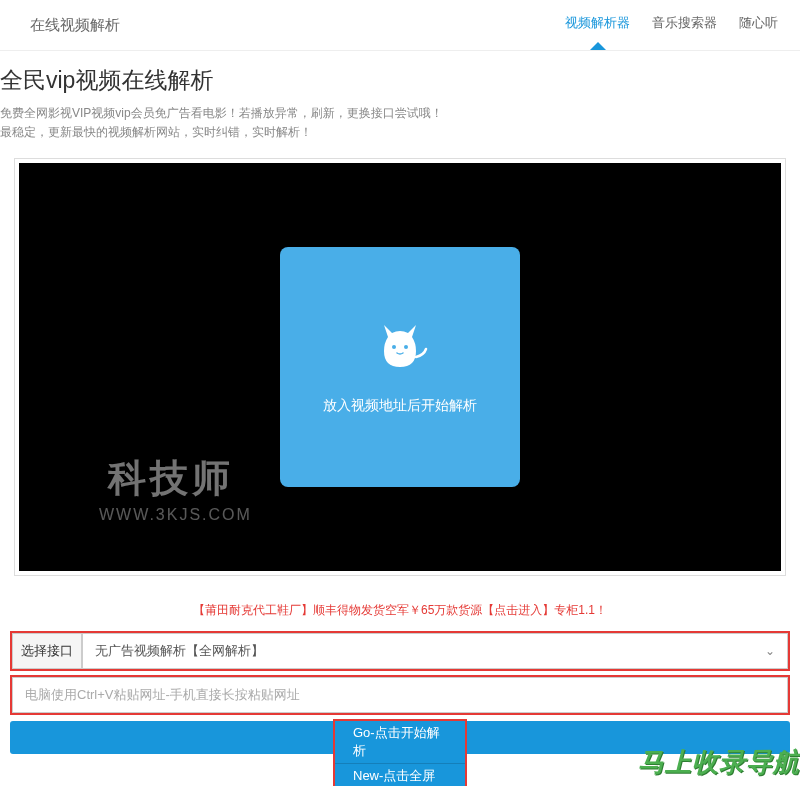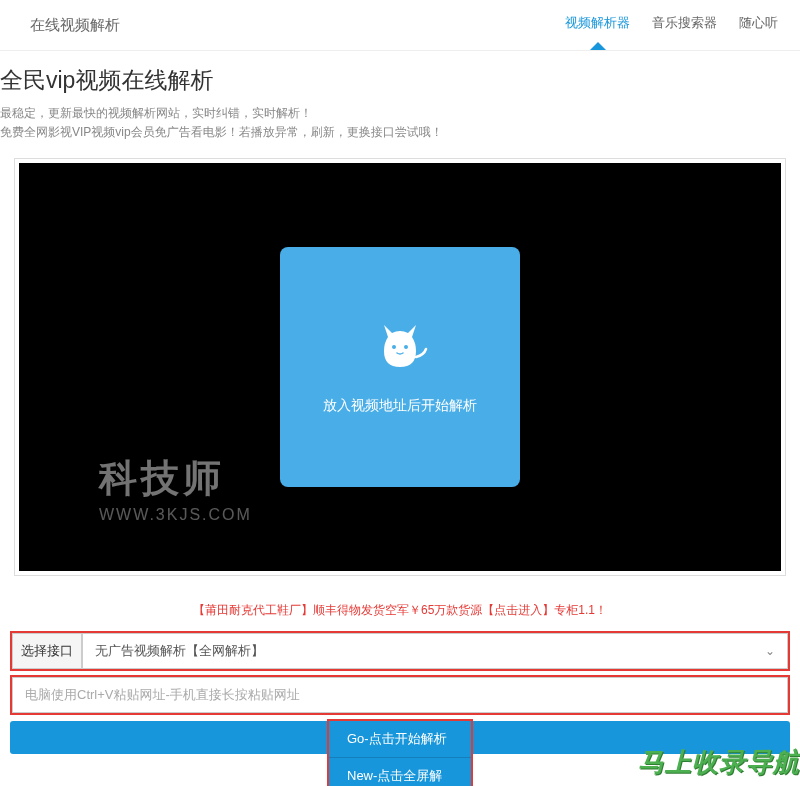--- a/index.html
+++ b/index.html
@@ -20,59 +20,59 @@
 
 
 .player-wrap { margin: 10px 14px; border: 1px solid #ddd; padding: 4px; }
 .player { background: #000; width: 100%; height: 408px; position: relative; display: flex; align-items: center; justify-content: center; }
 .placeholder-box { background: #49aee8; width: 240px; height: 240px; display: flex; flex-direction: column; align-items: center; justify-content: center; border-radius: 8px; }
 .cat-icon { margin-bottom: 18px; }
 .placeholder-text { color: #fff; font-size: 14px; }
 
 
 .watermark { position: absolute; left: 80px; top: 290px; color: rgba(255,255,255,0.45); pointer-events: none; }
-.wm-top { font-size: 38px; font-weight: bold; letter-spacing: 4px; }
+.wm-top { font-size: 38px; font-weight: bold; letter-spacing: 4px; margin-left: 9px; }
 .wm-bottom { font-size: 16px; letter-spacing: 2px; margin-top: 2px; color: rgba(255,255,255,0.35); }
 
 
 .promo { text-align: center; font-size: 12px; color: #e53935; padding: 16px 0 8px; }
 
 
 .form-row { display: flex; margin: 4px 10px; border: 2px solid #e53935; }
 .form-label { width: 70px; background: #f5f5f5; border: 1px solid #ccc; display: flex; align-items: center; justify-content: center; font-size: 13px; color: #333; font-family: Liberation Mono, monospace; }
 .form-control { flex: 1; border: 1px solid #ccc; padding: 8px 12px; font-size: 13px; color: #555; background: #fff; display: flex; align-items: center; justify-content: space-between; }
 .form-control.placeholder { color: #aaa; }
 .chevron { color: #888; font-size: 12px; }
 
 
 .actions { display: flex; margin: 6px 10px 0; gap: 4px; position: relative; }
 .action-btn { flex: 1; background: #1896db; height: 33px; border-radius: 3px; }
 .center-buttons { position: absolute; left: 50%; transform: translateX(-50%); top: -2px; border: 2px solid #e53935; }
-.center-btn { background: #1896db; color: #fff; font-size: 13px; padding: 9px 18px; text-align: left; width: 142px; border-bottom: 1px solid rgba(0,0,0,0.15); cursor: pointer; }
+.center-btn { background: #1896db; color: #fff; font-size: 13px; padding: 3px 18px; text-align: left; width: 130px; border-bottom: 1px solid rgba(0,0,0,0.15); cursor: pointer; }
 .center-btn:last-child { border-bottom: none; }
 
 
 .corner-text { position: absolute; bottom: 6px; right: 0; font-size: 26px; font-weight: bold; font-style: italic; color: #4caf50; text-shadow: 1px 1px 0 #2e7d32; letter-spacing: 1px; }
 </style>
 </head>
 <body>
 
 <div class="header">
   <div class="brand">在线视频解析</div>
   <div class="nav">
     <div class="nav-item active">视频解析器</div>
     <div class="nav-item">音乐搜索器</div>
     <div class="nav-item">随心听</div>
   </div>
 </div>
 
 <div class="title-section">
   <h1 class="main-title">全民vip视频在线解析</h1>
+  <div class="sub-line">免费全网影视VIP视频vip会员免广告看电影！若播放异常，刷新，更换接口尝试哦！</div>
   <div class="sub-line">最稳定，更新最快的视频解析网站，实时纠错，实时解析！</div>
-  <div class="sub-line">免费全网影视VIP视频vip会员免广告看电影！若播放异常，刷新，更换接口尝试哦！</div>
 </div>
 
 <div class="player-wrap">
   <div class="player">
     <div class="placeholder-box">
       <span class="cat-icon">
         <svg width="60" height="56" viewBox="0 0 60 56" fill="white">
           <path d="M 14 6 L 18 18 Q 14 24 14 32 Q 14 48 30 48 Q 46 48 46 32 Q 46 24 42 18 L 46 6 L 38 14 Q 34 12 30 12 Q 26 12 22 14 Z"></path>
           <path d="M 46 38 Q 54 36 56 30" stroke="white" stroke-width="2.5" fill="none" stroke-linecap="round"></path>
           <circle cx="24" cy="28" r="2" fill="#49aee8"></circle>

